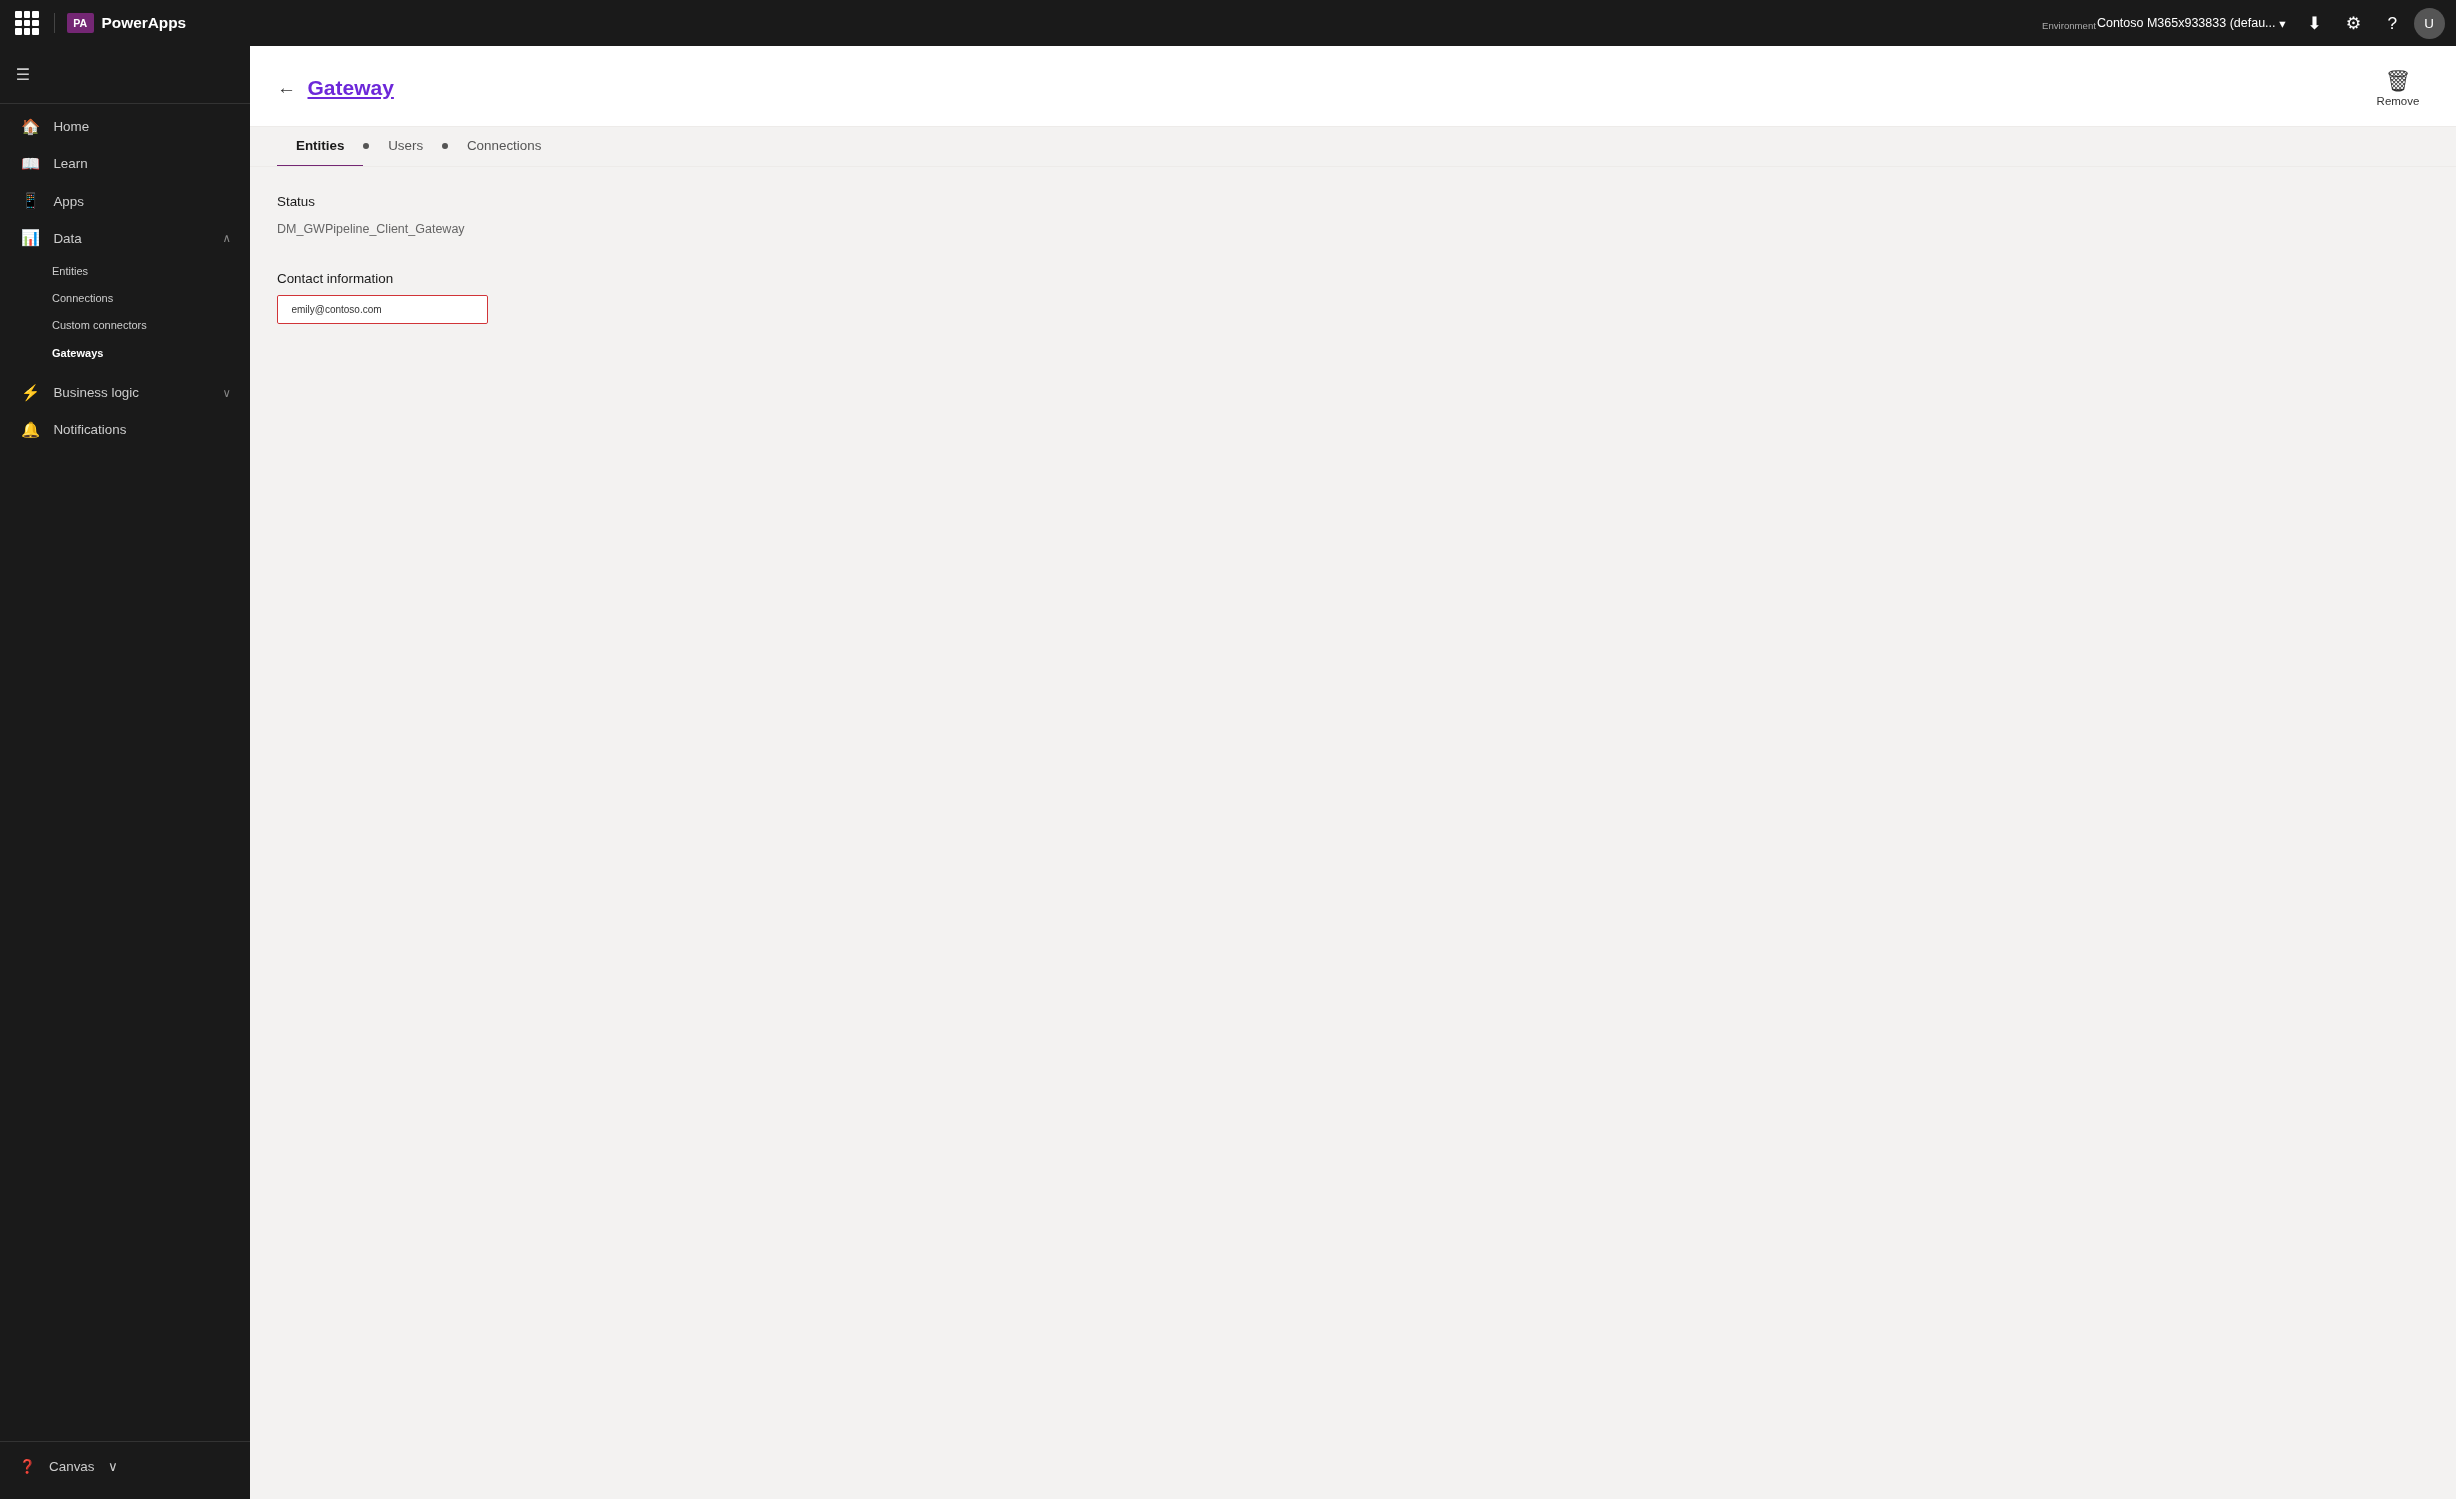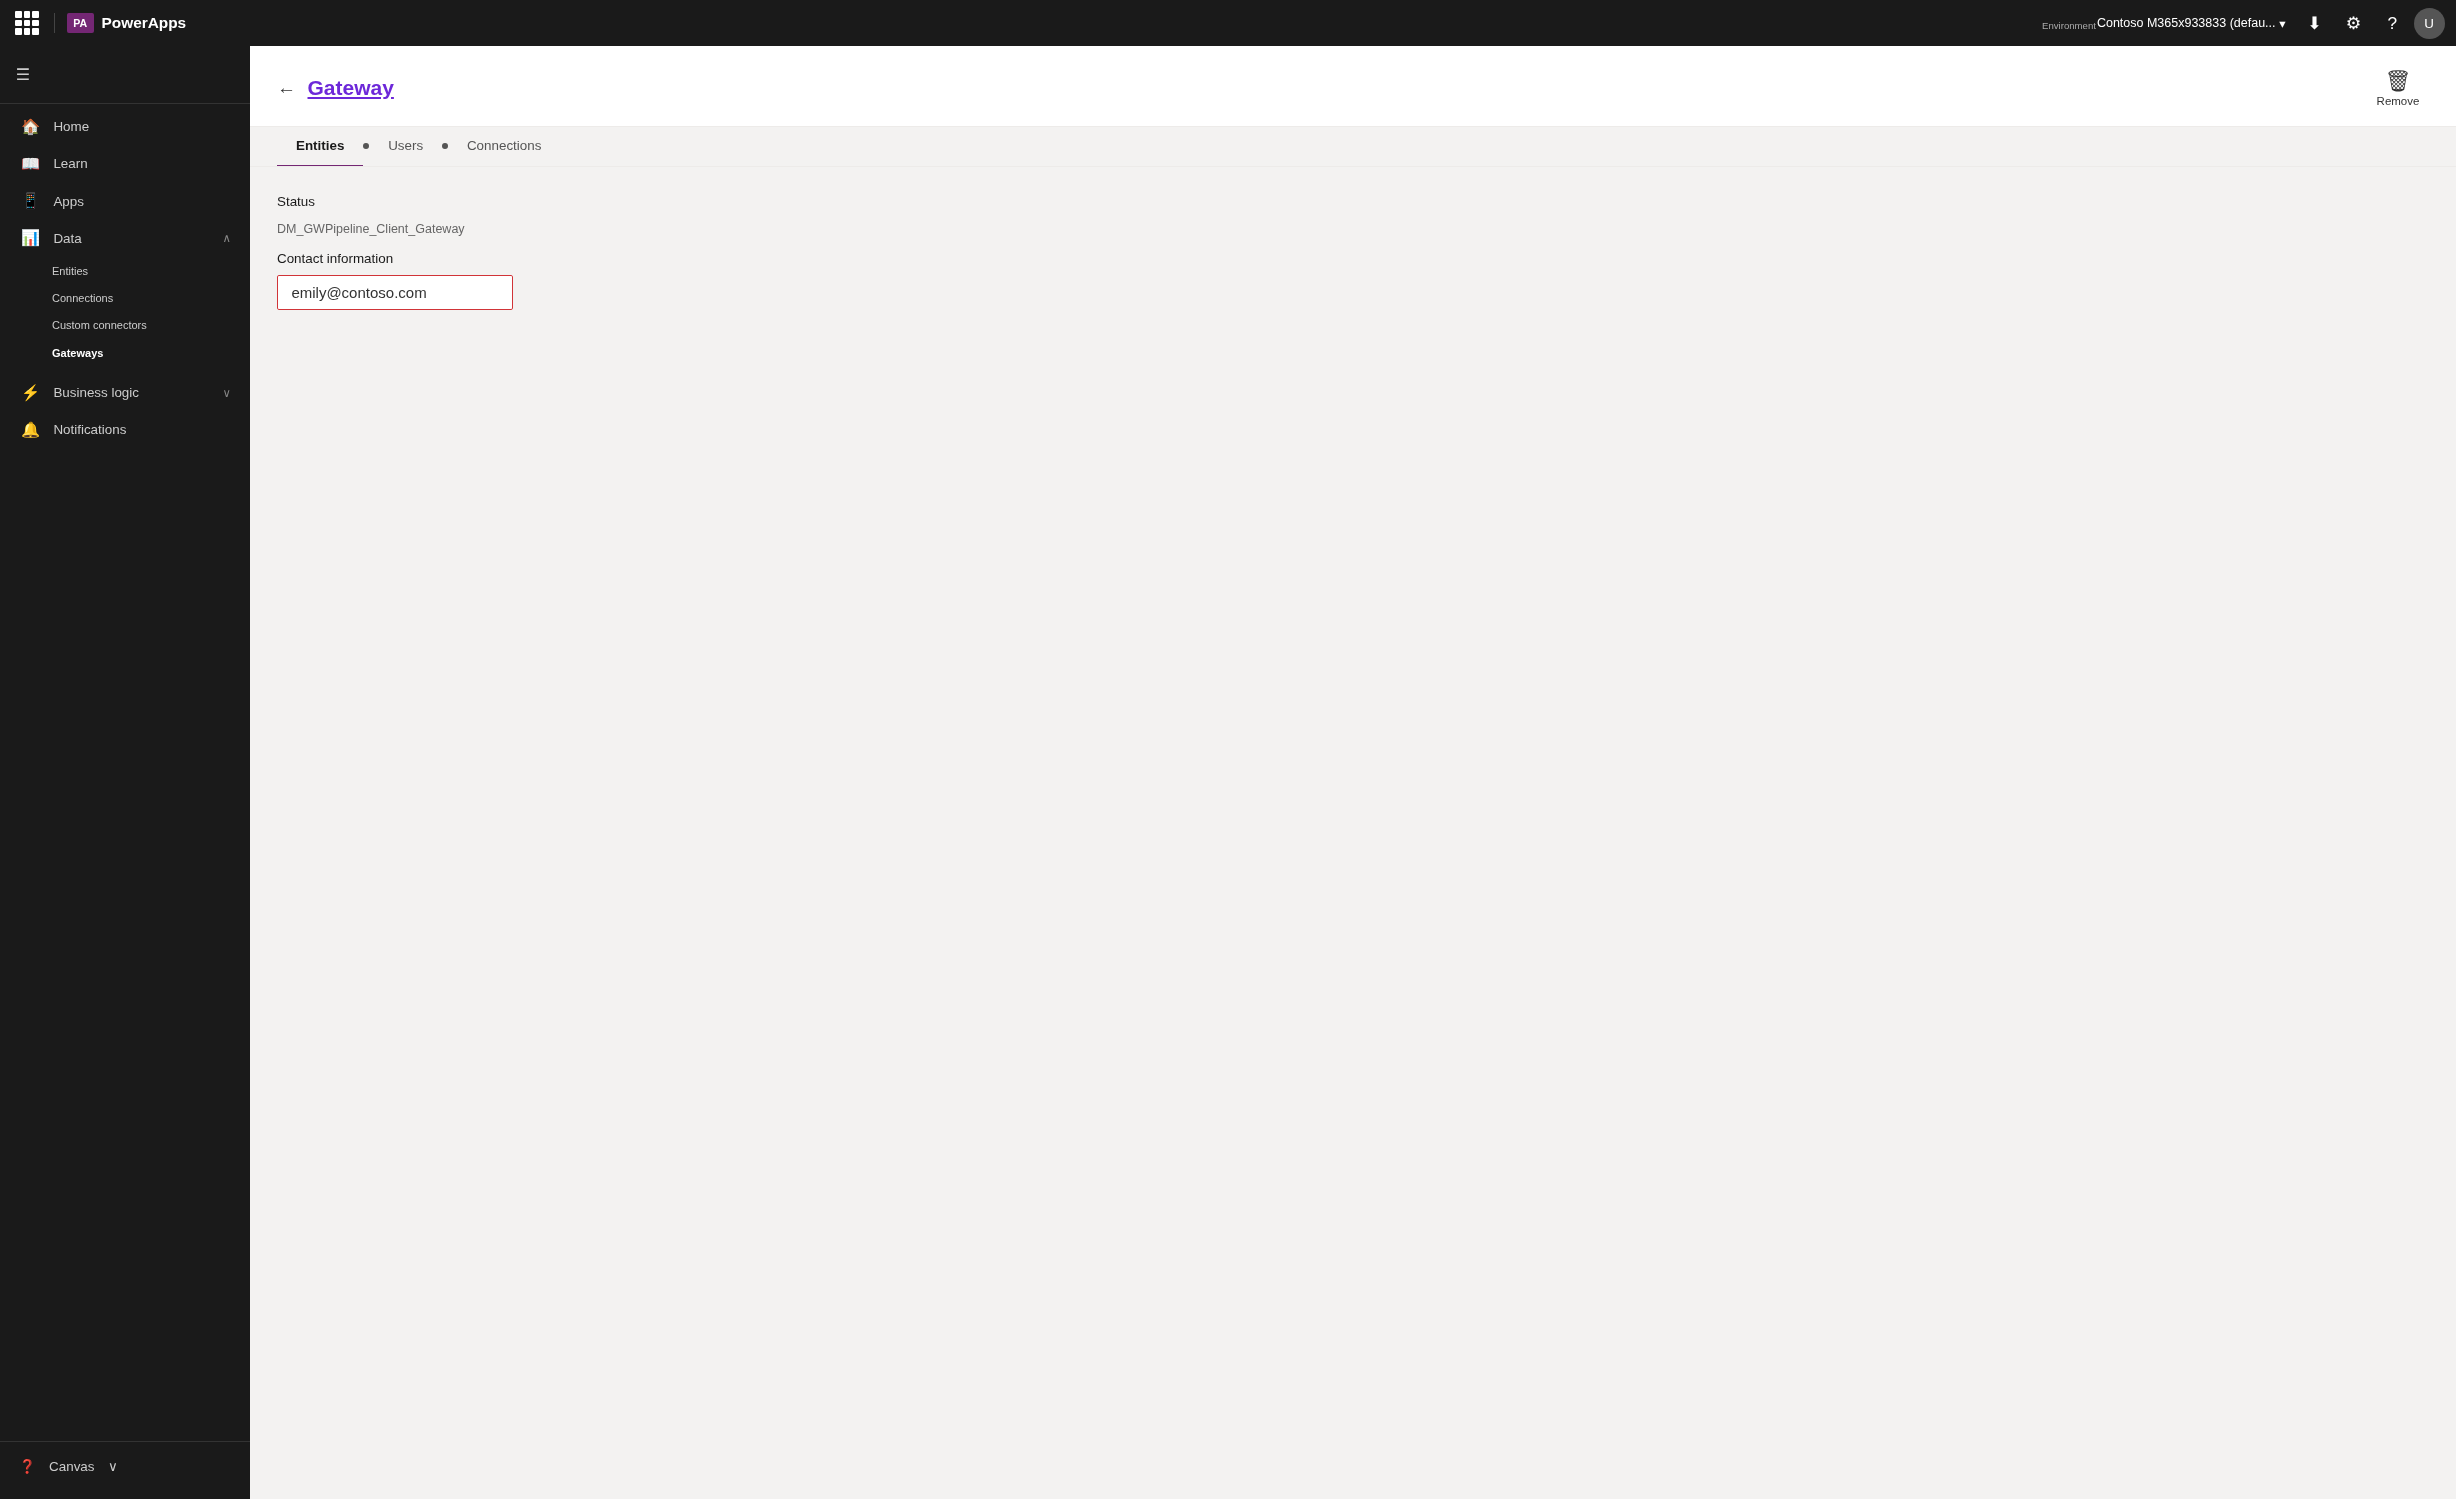--- a/index.html
+++ b/index.html
@@ -120,32 +120,32 @@
       padding: 11.5px 19px; cursor: pointer; font-size: 13.4px; color: #555;
       border-bottom: 1.9px solid transparent; display: flex; align-items: center; gap: 5.8px;
     }
     .tab.active { color: #1a1a1a; border-bottom-color: #742774; font-weight: 600; }
     .tab-dot { width: 5.8px; height: 5.8px; border-radius: 50%; background: #555; display: inline-block; }
 
     
     .content-area { flex: 1; background: #f3f2f1; padding: 27px; overflow-y: auto; }
 
     .section-label { font-size: 13.4px; color: #1a1a1a; font-weight: 400; margin-bottom: 13px; }
-    .section-value { font-size: 12.5px; color: #666; margin-bottom: 15px; }
+    .section-value { font-size: 12.5px; color: #666; margin-bottom: 35px; }
 
     .contact-section { margin-top: 1px; }
     .contact-label { font-size: 13.4px; color: #1a1a1a; margin-bottom: 9.6px; }
     .contact-input {
       border: 1.9px solid #d13438;
       background: #fff;
       padding: 7.7px 13.4px;
-      font-size: 15px;
+      font-size: 10px;
       color: #333;
       border-radius: 1.9px;
-      width: 236px;
+      width: 211px;
       outline: none;
     }
   </style>
 </head>
 <body>
 
 <div class="topbar">
   <div class="topbar-waffle">
     <div class="waffle-grid">
       <div class="waffle-dot"></div>

